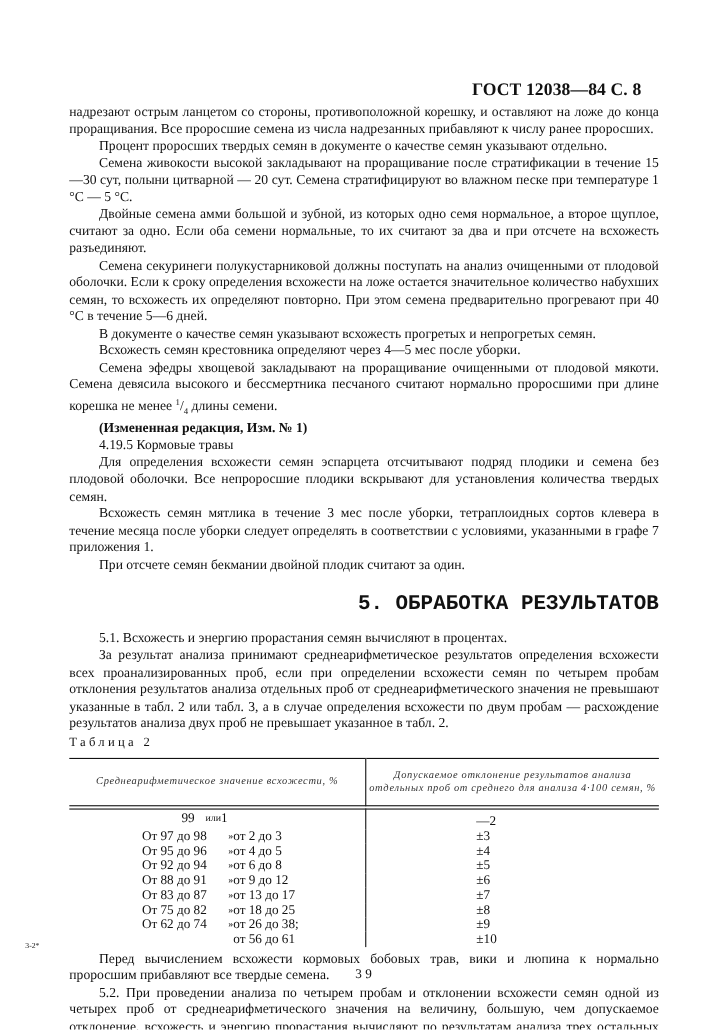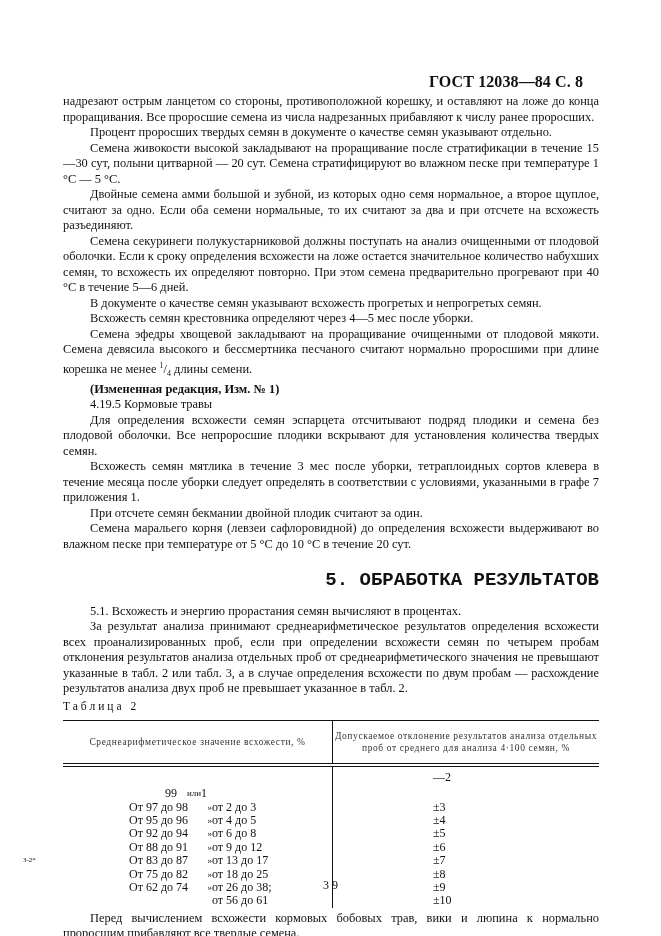--- a/index.html
+++ b/index.html
@@ -8,21 +8,21 @@
   .header { position: absolute; right: 78px; top: 73px; font-weight: bold; font-size: 16px; letter-spacing: 0.1px; }
   .body-text { position: absolute; left: 63px; top: 94px; width: 536px; font-size: 12.4px; line-height: 15.5px; text-align: justify; }
   .body-text p { margin: 0; text-indent: 27px; }
   .body-text p.noindent { text-indent: 0; }
   .bold { font-weight: bold; }
   .frac sup, .frac sub { font-size: 8px; }
   .section-title { text-align: right; font-weight: bold; font-size: 19px; margin: 21px 0 15px 0 !important; text-indent: 0 !important; font-family: Liberation Mono, monospace; }
   .table-caption { text-align: left; letter-spacing: 3px; font-size: 11.5px; margin-top: 2px !important; text-indent: 0 !important; }
   table.t2 { width: 536px; border-collapse: collapse; margin-top: 6px; font-size: 12px; }
   table.t2 th { font-weight: normal; font-size: 9.5px; letter-spacing: 0.6px; line-height: 12px; height: 40px; vertical-align: middle; text-align: center; color: #333; }
-  table.t2 thead tr { border-top: 1.5px solid #111; border-bottom: 4px double #111; }
+  table.t2 thead tr { border-top: 1.5px solid #111; border-bottom: 4px double #111; font-style: italic; }
   table.t2 th.c1, table.t2 td.c1 { width: 267px; border-right: 1.5px solid #111; }
   table.t2 td { padding: 0; line-height: 13.4px; vertical-align: top; }
   .rowline { display: flex; white-space: pre; }
   .r-from { width: 125px; text-align: right; }
   .r-mark { width: 24px; text-align: right; font-size: 9px; }
   .r-to { width: 110px; text-align: left; }
   .dev { text-align: left; padding-left: 100px !important; }
   .footer-mark { position: absolute; left: 23px; top: 856px; font-size: 7px; }
   .page-number { position: absolute; left: 323px; top: 850px; font-size: 12px; letter-spacing: 3px; margin-top: 28px; }
 </style>
@@ -38,36 +38,35 @@
   <p>Двойные семена амми большой и зубной, из которых одно семя нормальное, а второе щуплое, считают за одно. Если оба семени нормальные, то их считают за два и при отсчете на всхожесть разъединяют.</p>
   <p>Семена секуринеги полукустарниковой должны поступать на анализ очищенными от плодовой оболочки. Если к сроку определения всхожести на ложе остается значительное количество набухших семян, то всхожесть их определяют повторно. При этом семена предварительно прогревают при 40 °С в течение 5—6 дней.</p>
   <p>В документе о качестве семян указывают всхожесть прогретых и непрогретых семян.</p>
   <p>Всхожесть семян крестовника определяют через 4—5 мес после уборки.</p>
   <p><span>Семена эфедры хвощевой закладывают на проращивание очищенными от плодовой мякоти. Семена девясила высокого и бессмертника песчаного считают нормально проросшими при длине корешка не менее </span><span class="frac"><sup>1</sup>/<sub>4</sub></span><span> длины семени.</span></p>
   <p class="bold">(Измененная редакция, Изм. № 1)</p>
   <p>4.19.5 Кормовые травы</p>
   <p>Для определения всхожести семян эспарцета отсчитывают подряд плодики и семена без плодовой оболочки. Все непроросшие плодики вскрывают для установления количества твердых семян.</p>
   <p>Всхожесть семян мятлика в течение 3 мес после уборки, тетраплоидных сортов клевера в течение месяца после уборки следует определять в соответствии с условиями, указанными в графе 7 приложения 1.</p>
   <p>При отсчете семян бекмании двойной плодик считают за один.</p>
-  <p>Семена маральего корня (левзеи сафлоровидной) до определения всхожести выдерживают во влажном песке при температуре от 5 °С до 10 °С в течение 20 сут.</p>
   <p class="section-title">5. ОБРАБОТКА РЕЗУЛЬТАТОВ</p>
   <p>5.1. Всхожесть и энергию прорастания семян вычисляют в процентах.</p>
   <p>За результат анализа принимают среднеарифметическое результатов определения всхожести всех проанализированных проб, если при определении всхожести семян по четырем пробам отклонения результатов анализа отдельных проб от среднеарифметического значения не превышают указанные в табл. 2 или табл. 3, а в случае определения всхожести по двум пробам — расхождение результатов анализа двух проб не превышает указанное в табл. 2.</p>
   <p class="table-caption">Таблица 2</p>
 
   <table class="t2">
     <thead>
       <tr>
         <th class="c1">Среднеарифметическое значение всхожести, %</th>
         <th>Допускаемое отклонение результатов анализа отдельных проб от среднего для анализа 4·100 семян, %</th>
       </tr>
     </thead>
     <tbody id="t2body">
         <tr style="height: 18px;">
-          <td class="c1" style="padding-top: 20px;">
+          <td class="c1" style="padding-top: 1px;">
             <div class="rowline"><span class="r-from" style="width: 114px;">99</span><span class="r-mark">или</span><span class="r-to">1</span></div>
           </td>
           <td class="dev" style="padding-top: 4px;">—2</td>
         </tr>
         <tr>
           <td class="c1">
             <div class="rowline"><span class="r-from">От 97 до 98</span><span class="r-mark">»</span><span class="r-to">от 2 до 3</span></div>
           </td>
           <td class="dev">±3</td>
         </tr>

